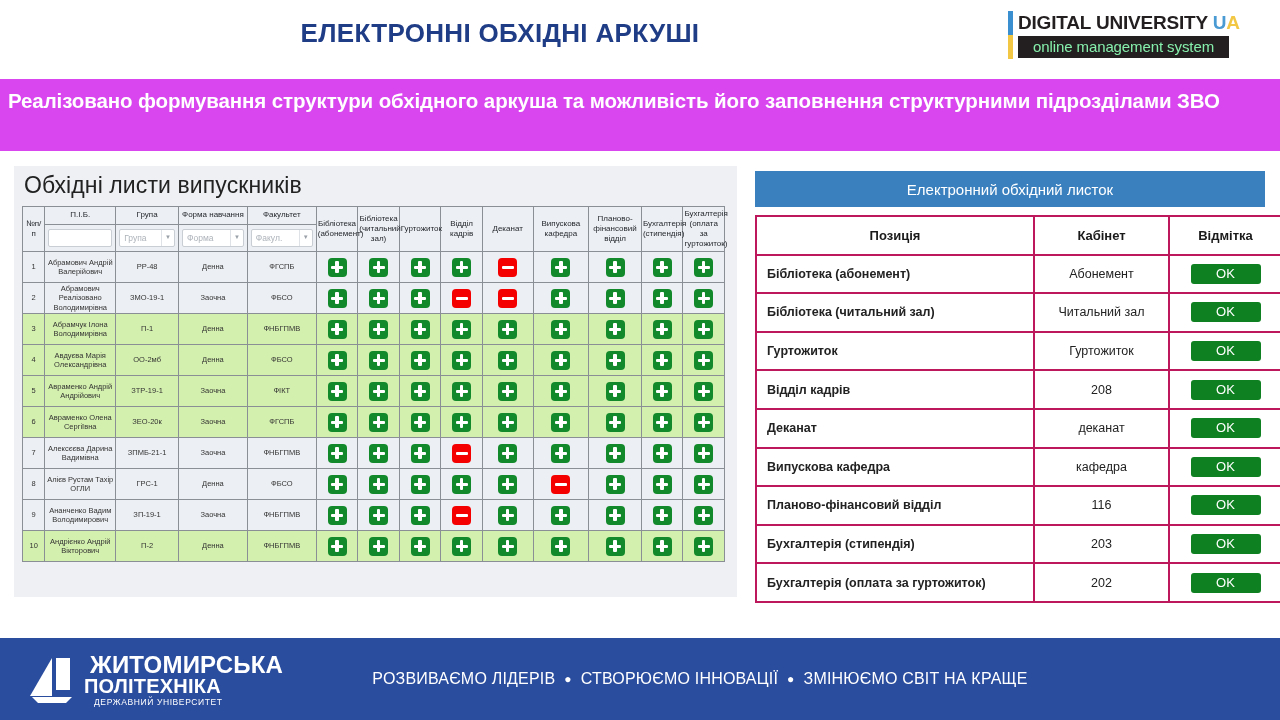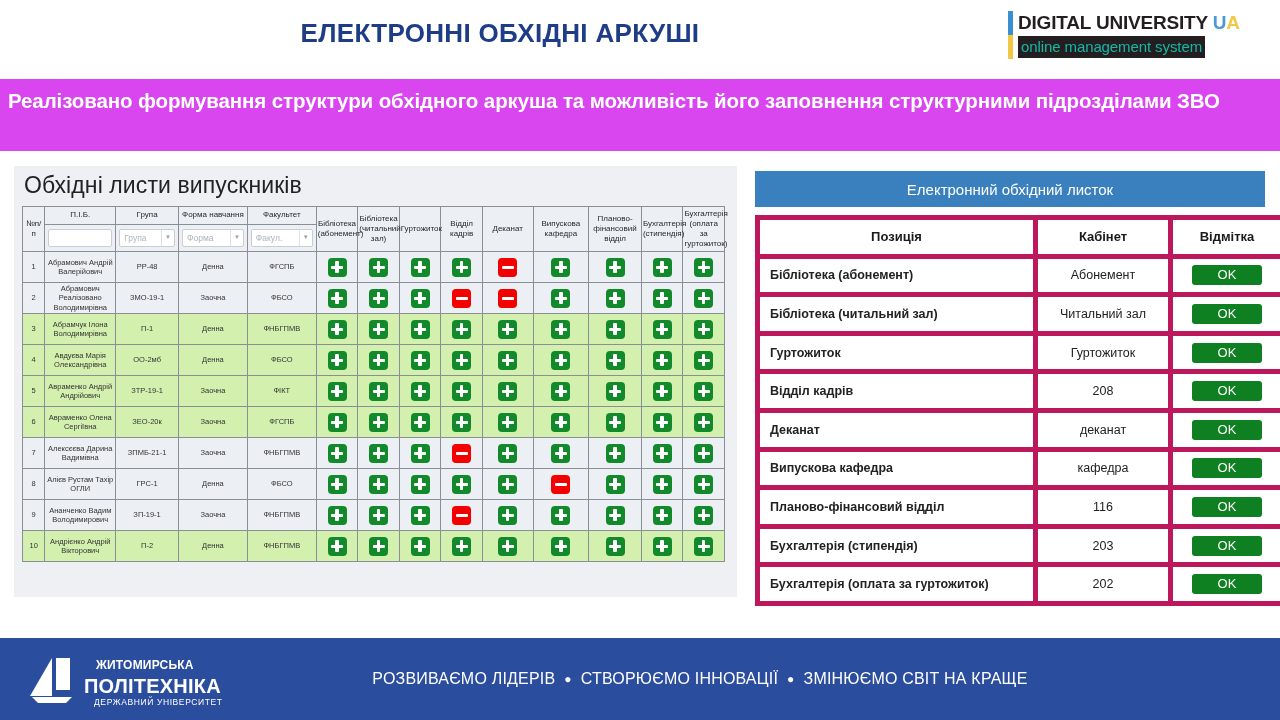--- a/index.html
+++ b/index.html
@@ -32,21 +32,21 @@
   }
   .du-line1 {
     position:absolute; left:10px; top:0px; height:24px; line-height:24px;
     font-size:19px; font-weight:bold; letter-spacing:-.2px; color:#231f20;
     white-space:nowrap;
   }
   .du-line1 .u { color:#4a9ad4; }
   .du-line1 .a { color:#f2c744; }
   .du-line2 {
     position:absolute; left:10px; top:25px; height:22px; line-height:22px;
-    background:#231f20; color:#14b8a6; padding:0 3px;
+    background:#231f20; color:#86efac; padding:0 15px;
     font-size:15px; letter-spacing:-.1px; white-space:nowrap;
   }
 
   
   .banner {
     position:absolute; left:0; top:79px; width:1280px; height:72px;
     background:#d946ef; color:#ffffff;
     padding:8px 14px 0 8px;
   }
   .banner-text {
@@ -130,21 +130,21 @@
   .rp-header {
     height:36px; background:#3a80bf; color:#fff;
     display:flex; align-items:center; justify-content:center;
     font-size:15px;
   }
   table.rtable {
     border-collapse:collapse; width:510px; table-layout:fixed;
     margin-top:8px; font-size:12.5px;
   }
   table.rtable th, table.rtable td {
-    border:5px solid #be185d; padding:0 10px; height:38.6px;
+    border:2px solid #be185d; padding:0 10px; height:38.6px;
     color:#222;
   }
   table.rtable thead th {
     font-weight:bold; font-size:13px; text-align:center; color:#1a1a1a;
   }
   th.rc-pos { width:278px; }
   th.rc-cab { width:135px; }
   th.rc-mark{ width:113px; }
   td.rc-pos { text-align:left; font-weight:bold; font-size:12.5px; }
   td.rc-cab { text-align:center; color:#444; font-weight:400; }
@@ -156,21 +156,21 @@
   }
 
   
   .footer {
     position:absolute; left:0; bottom:0; width:1280px; height:82px;
     background:#2b4d9e; color:#fff;
   }
   .f-logo { position:absolute; left:26px; top:12px; width:210px; height:58px; }
   .f-mark { position:absolute; left:0; top:6px; width:56px; height:48px; }
   .f-name1 {
-    position:absolute; left:70px; top:4px; font-size:12px; font-weight:bold;
+    position:absolute; left:64px; top:4px; font-size:24px; font-weight:bold;
     letter-spacing:.2px; line-height:22px;
   }
   .f-name2 {
     position:absolute; left:58px; top:25px; font-size:20px; font-weight:bold;
     letter-spacing:.2px; line-height:22px;
   }
   .f-sub {
     position:absolute; left:68px; top:47px; font-size:8.5px;
     letter-spacing:.6px;
   }

